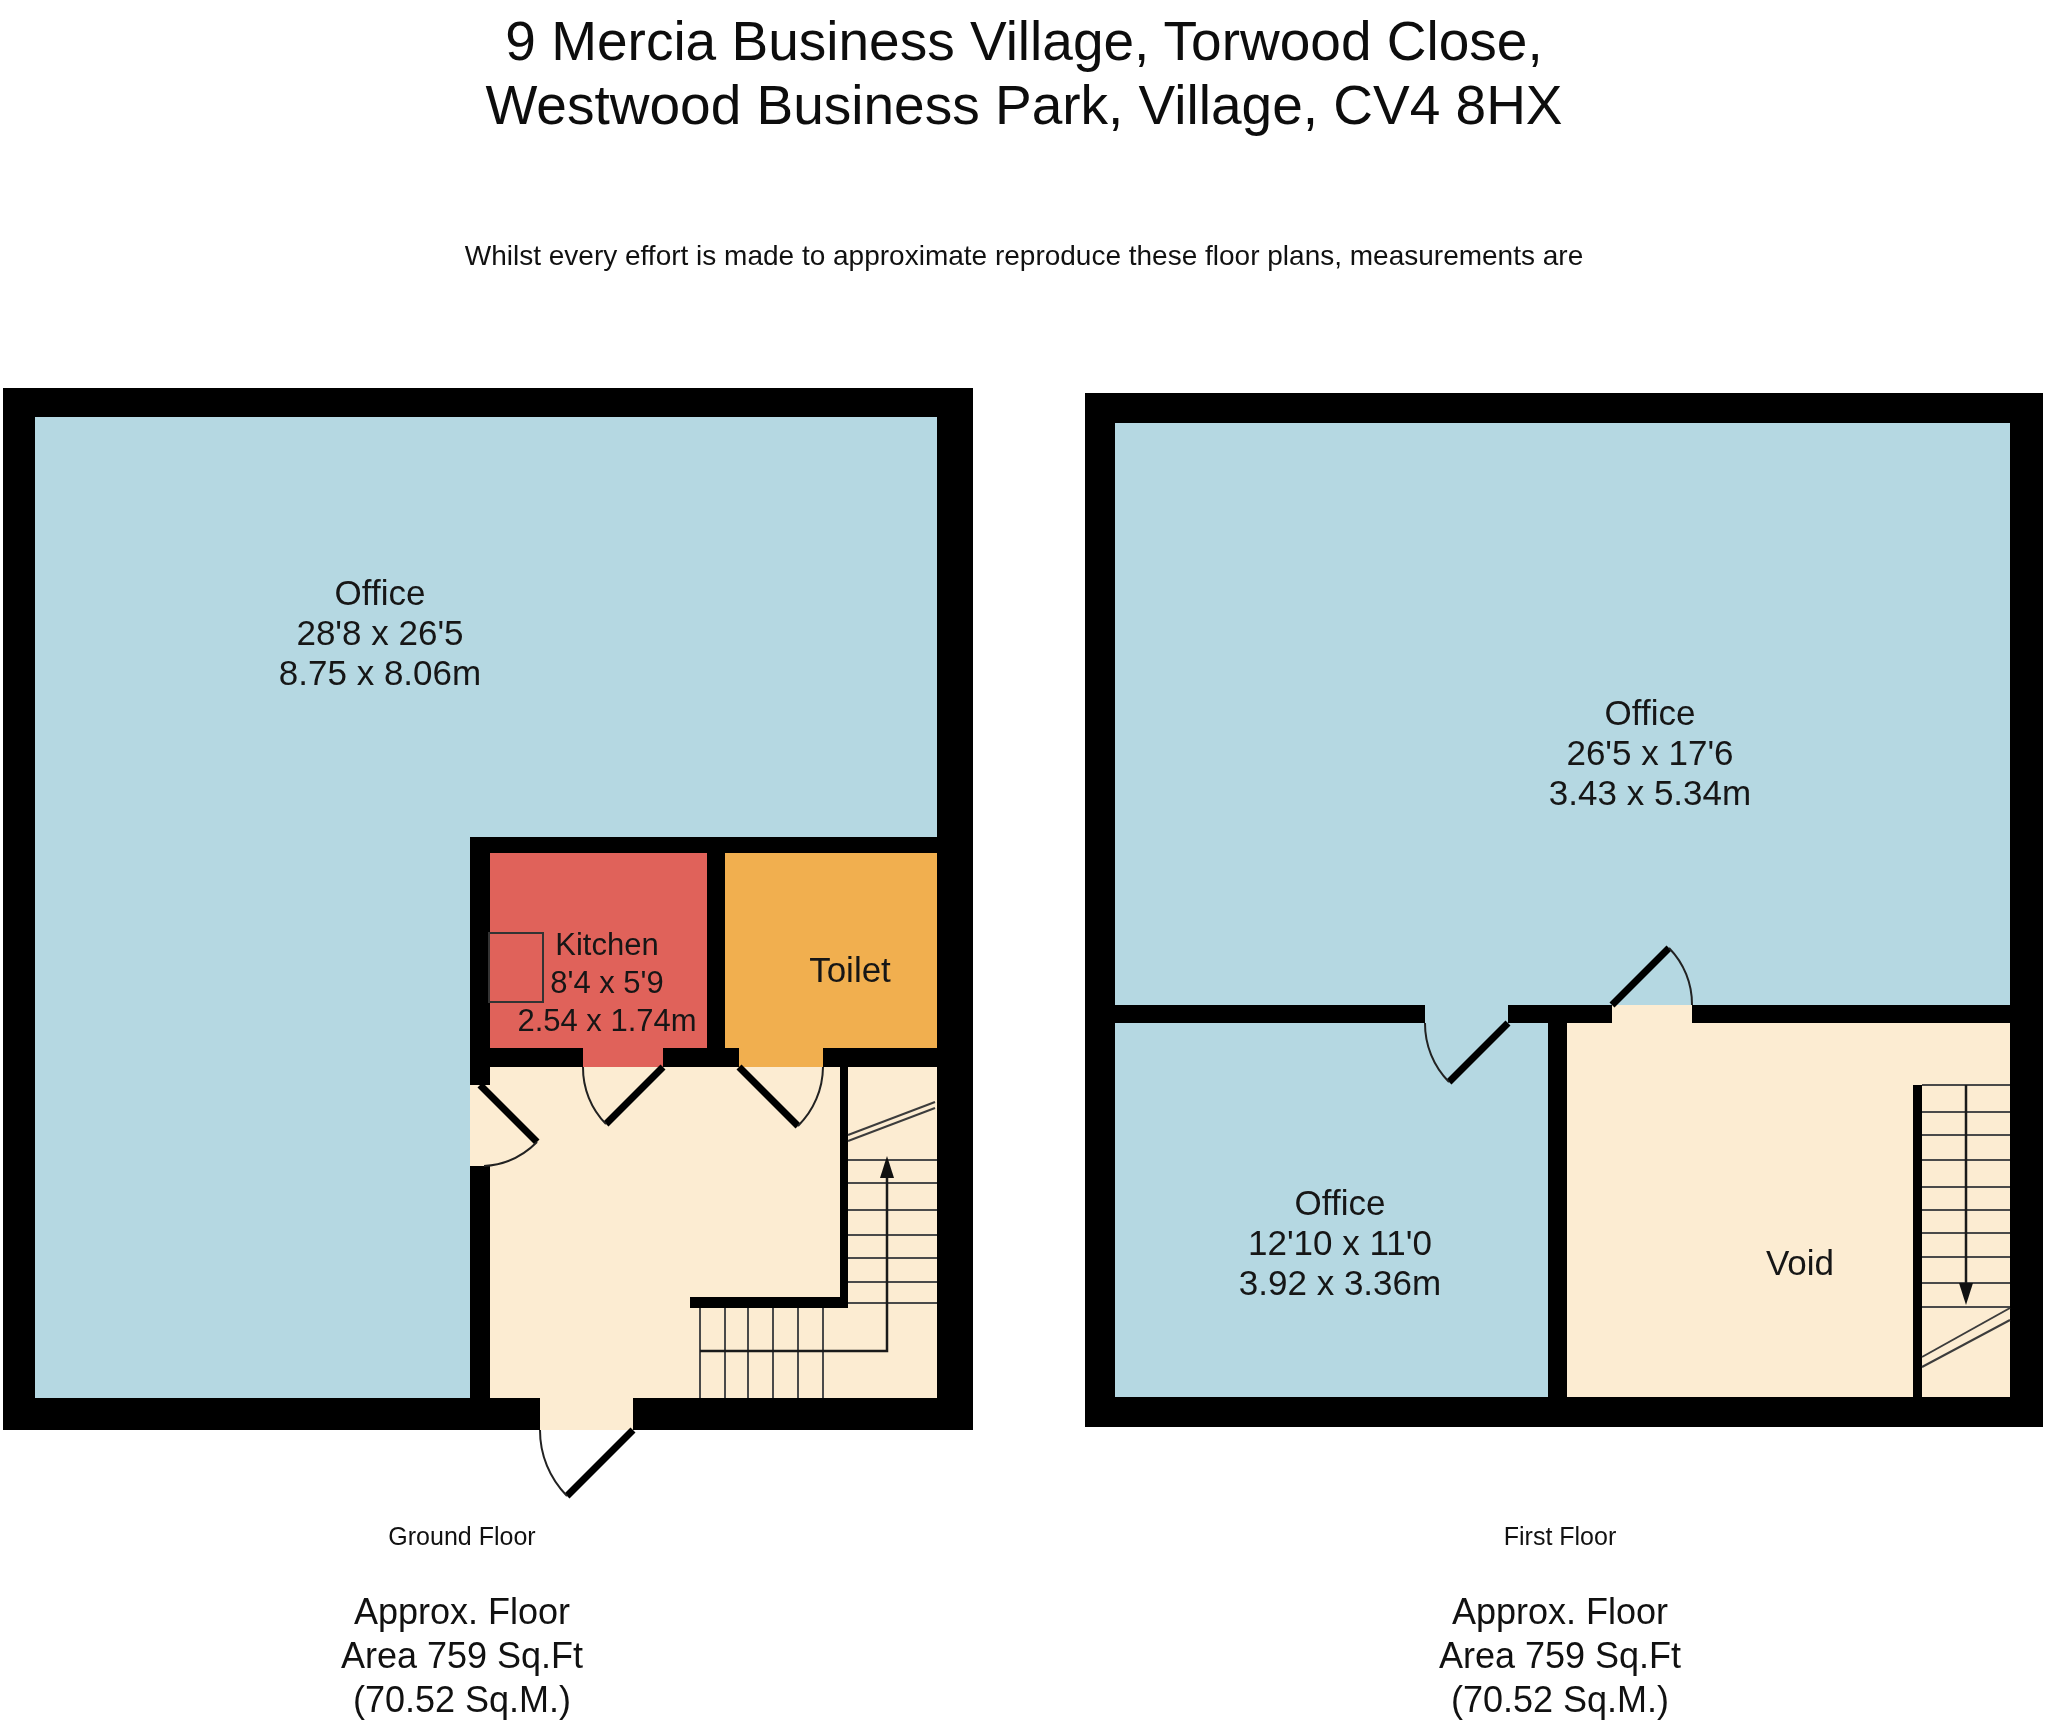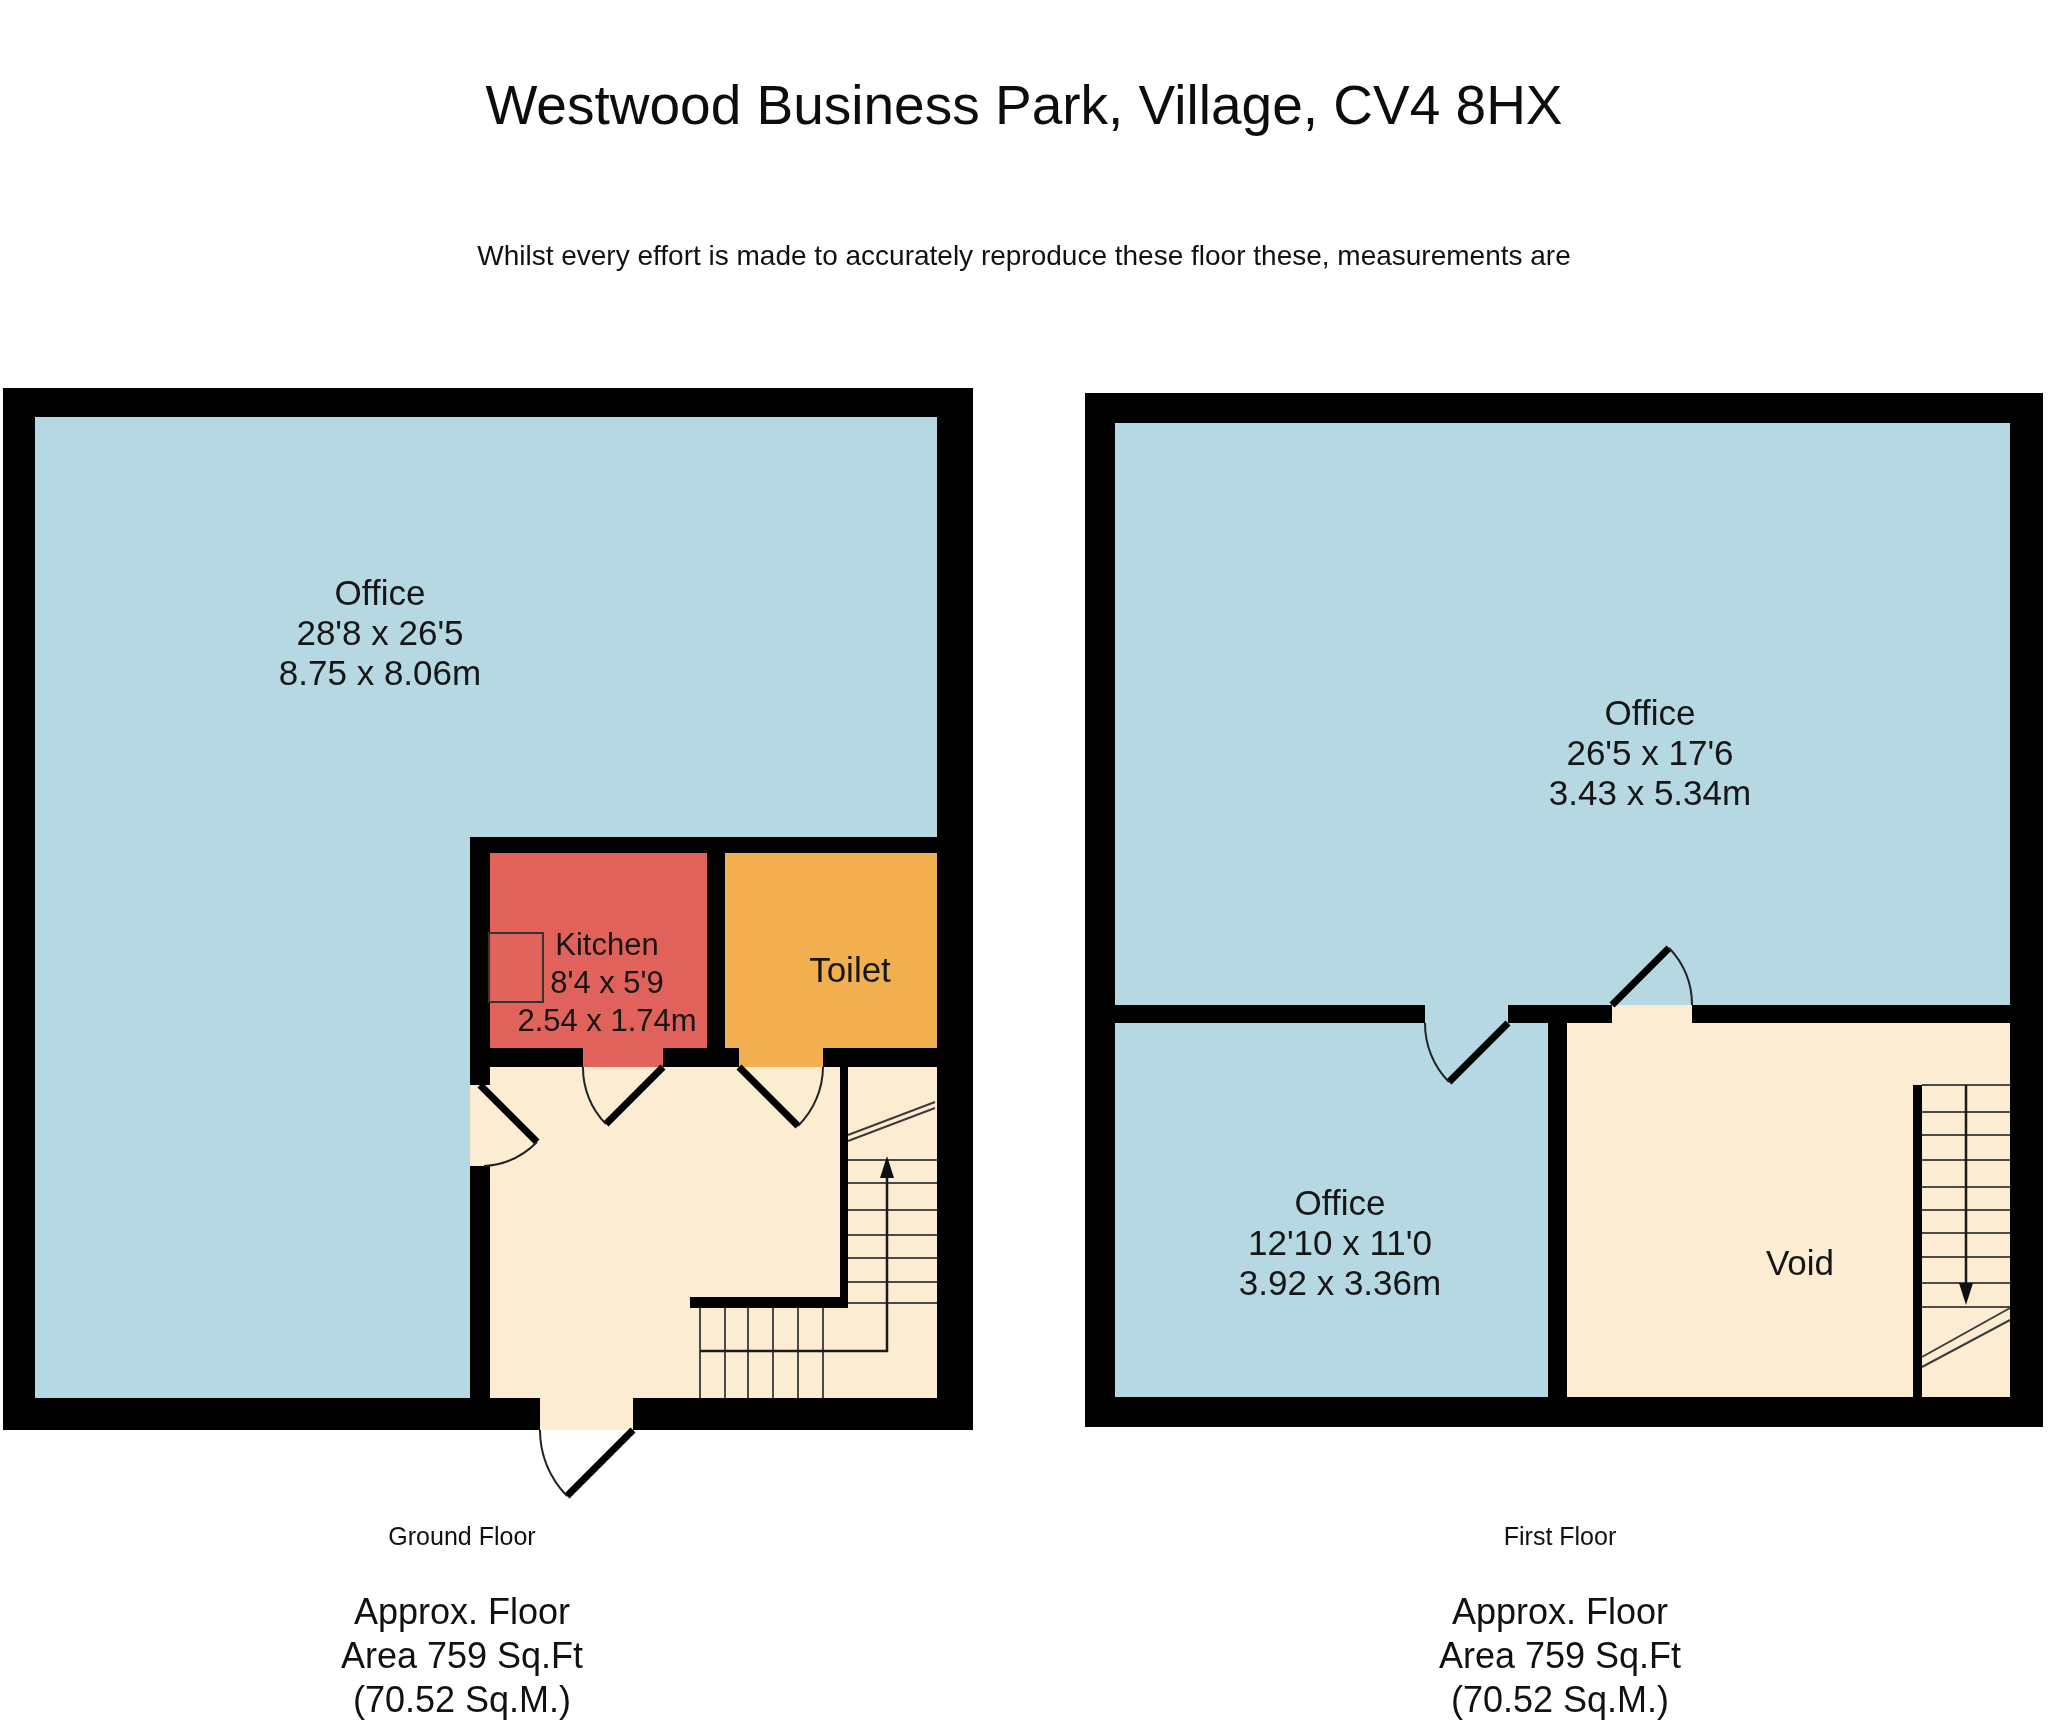--- a/index.html
+++ b/index.html
@@ -27,22 +27,23 @@
   .pathline{stroke:#1a1a1a;stroke-width:2.5;fill:none;}
   .ahead{fill:#111;}
   .brk{stroke:#3c3c3c;stroke-width:2;}
   .sink{stroke:#333;stroke-width:2;fill:none;}
 </style>
 </head>
 <body>
 
 <div id="canvas">
 
+  <div class="ctr h-title" style="top:10px;">9 Mercia Business Village, Torwood Close,</div>
   <div class="ctr h-title" style="top:74px;">Westwood Business Park, Village, CV4 8HX</div>
-  <div class="ctr h-disc" style="top:236px;">Whilst every effort is made to accurately reproduce these floor these, measurements are</div>
+  <div class="ctr h-disc" style="top:236px;">Whilst every effort is made to approximate reproduce these floor plans, measurements are</div>
 
   <div class="plan" style="left:3px;top:388px;width:970px;height:1042px;">
 
     <div class="room blue" style="left:32px;top:29px;width:435px;height:981px;"></div>
     <div class="room blue" style="left:467px;top:29px;width:467px;height:420px;"></div>
     <div class="room red" style="left:487px;top:465px;width:217px;height:195px;"></div>
     <div class="room red" style="left:580px;top:660px;width:80px;height:19px;"></div>
     <div class="room orange" style="left:722px;top:465px;width:212px;height:195px;"></div>
     <div class="room orange" style="left:736px;top:660px;width:84px;height:19px;"></div>
     <div class="room cream" style="left:487px;top:679px;width:447px;height:331px;"></div>

